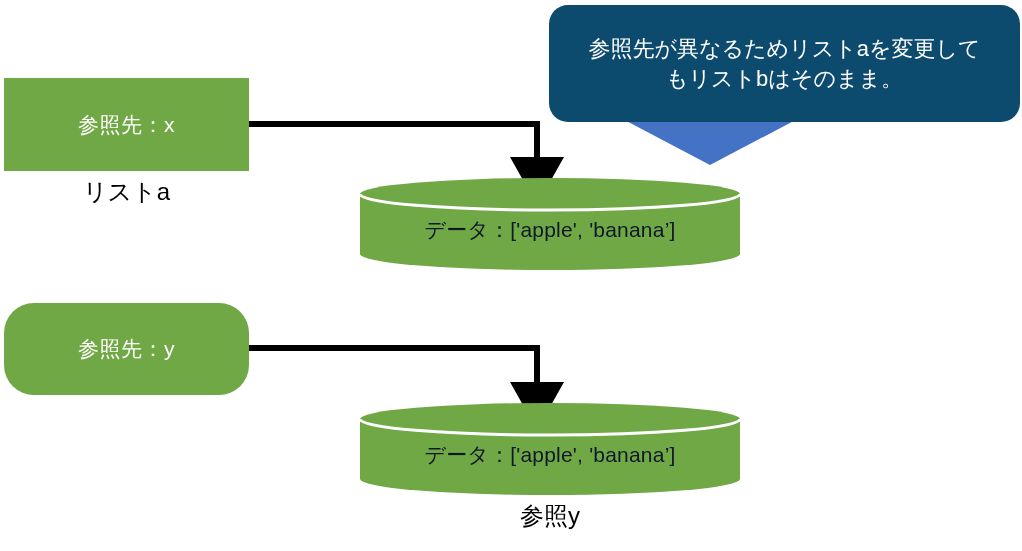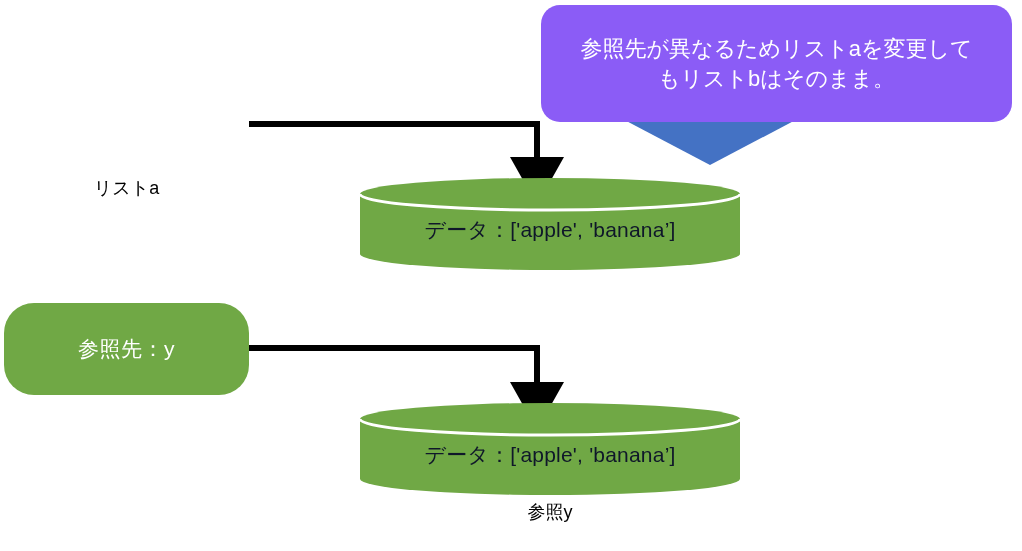--- a/index.html
+++ b/index.html
@@ -29,21 +29,21 @@
     font-size: 21px;
     letter-spacing: 0.5px;
   }
   #ref-box-a { left: 4px;  top: 78px;  width: 245px; height: 93px; }
   #ref-box-b { left: 4px;  top: 303px; width: 245px; height: 92px; border-radius: 30px; }
 
   
   .caption {
     position: absolute;
     color: #000000;
-    font-size: 18px;
+    font-size: 24px;
     text-align: center;
     white-space: nowrap;
   }
   #label-list-a { left: 4px;  top: 176px; width: 245px; }
   #label-list-b { left: 4px;  top: 400px; width: 245px; }
   #label-ref-x  { left: 360px; top: 275px; width: 380px; }
   #label-ref-y  { left: 360px; top: 500px; width: 380px; }
 
   
   .cylinder {
@@ -83,24 +83,24 @@
   
   #callout {
     position: absolute;
     left: 541px;
     top: 5px;
     width: 471px;
     height: 117px;
   }
   .callout-body {
     position: absolute;
-    left: 0; top: 0;
+    left: 8px; top: 0;
     width: 100%;
     height: 100%;
-    background: #8b5cf6;
+    background: #0c4a6e;
     border-radius: 19px;
     box-sizing: border-box;
     display: flex;
     align-items: center;
     justify-content: center;
     padding: 16px 18px;
   }
   .callout-text {
     color: #ffffff;
     font-size: 22px;
@@ -129,20 +129,23 @@
 
     <g>
       <path d="M249,124 L537,124 L537,166" fill="none" stroke="#000000" stroke-width="6" marker-end="url(#arrowhead)"></path>
     </g>
 
     <g>
       <path d="M249,348 L537,348 L537,391" fill="none" stroke="#000000" stroke-width="6" marker-end="url(#arrowhead)"></path>
     </g>
   </svg>
 
+  <div class="ref-box" id="ref-box-a">
+    <span>参照先：x</span>
+  </div>
   <div class="caption" id="label-list-a">リストa</div>
 
   <div class="ref-box" id="ref-box-b">
     <span>参照先：y</span>
   </div>
 
   <div class="cylinder" id="cylinder-x">
     <svg class="cyl-svg" viewBox="0 0 380 92" preserveAspectRatio="none" xmlns="http://www.w3.org/2000/svg">
       <path d="M0,16 L0,76 A190,16 0 0 0 380,76 L380,16 Z" fill="#70A845"></path>
       <ellipse cx="190" cy="16" rx="190" ry="16" fill="#70A845"></ellipse>

